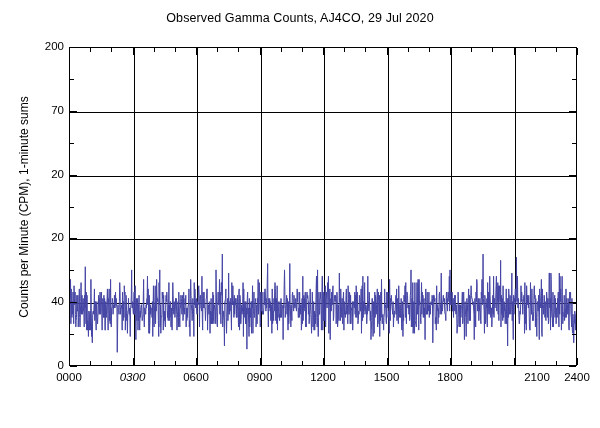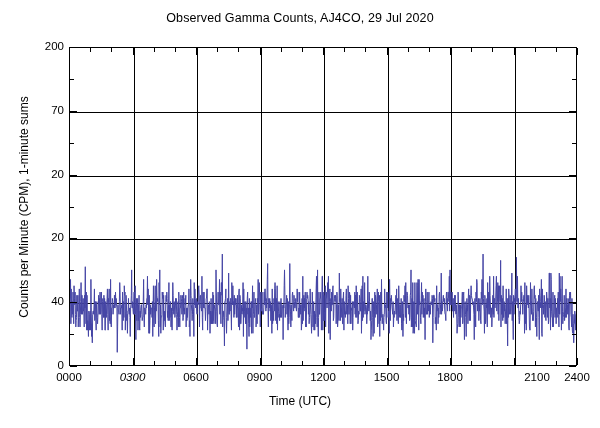--- a/index.html
+++ b/index.html
@@ -291,16 +291,15 @@
       <div class="xlabel-tick" style="left: 132.5px; font-style: italic;">0300</div>
       <div class="xlabel-tick" style="left: 196px;">0600</div>
       <div class="xlabel-tick" style="left: 259.5px;">0900</div>
       <div class="xlabel-tick" style="left: 323px;">1200</div>
       <div class="xlabel-tick" style="left: 386.5px;">1500</div>
       <div class="xlabel-tick" style="left: 450px;">1800</div>
       <div class="xlabel-tick" style="left: 537px;">2100</div>
       <div class="xlabel-tick" style="left: 577px;">2400</div>
     </div>
 
-  <div id="xaxis-title">Time (UTC)</div>
   <div id="yaxis-title">Counts per Minute (CPM), 1-minute sums</div>
 
 </div>
 
 </body></html>

